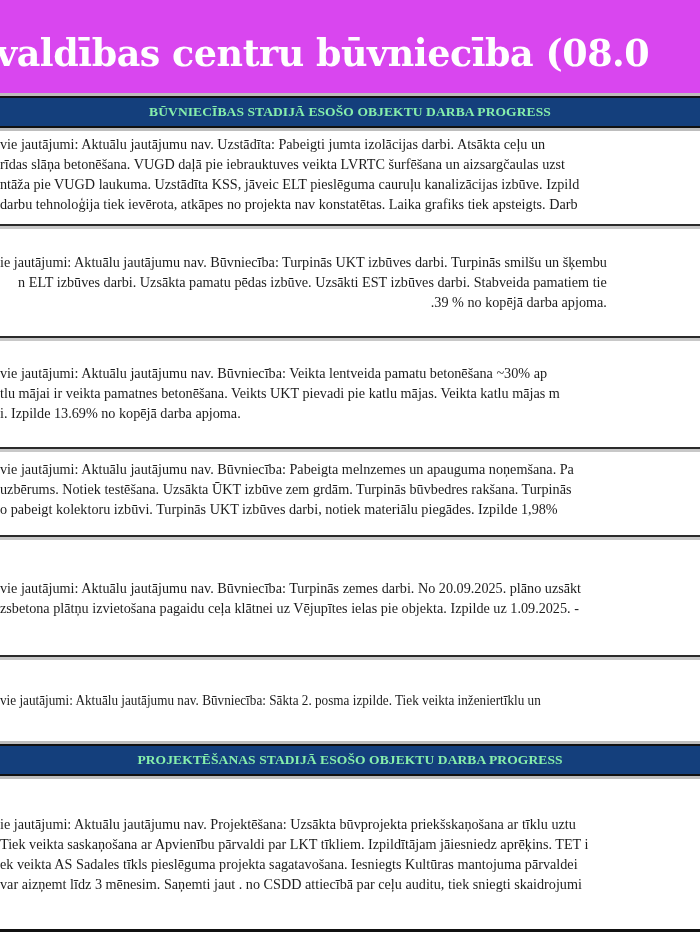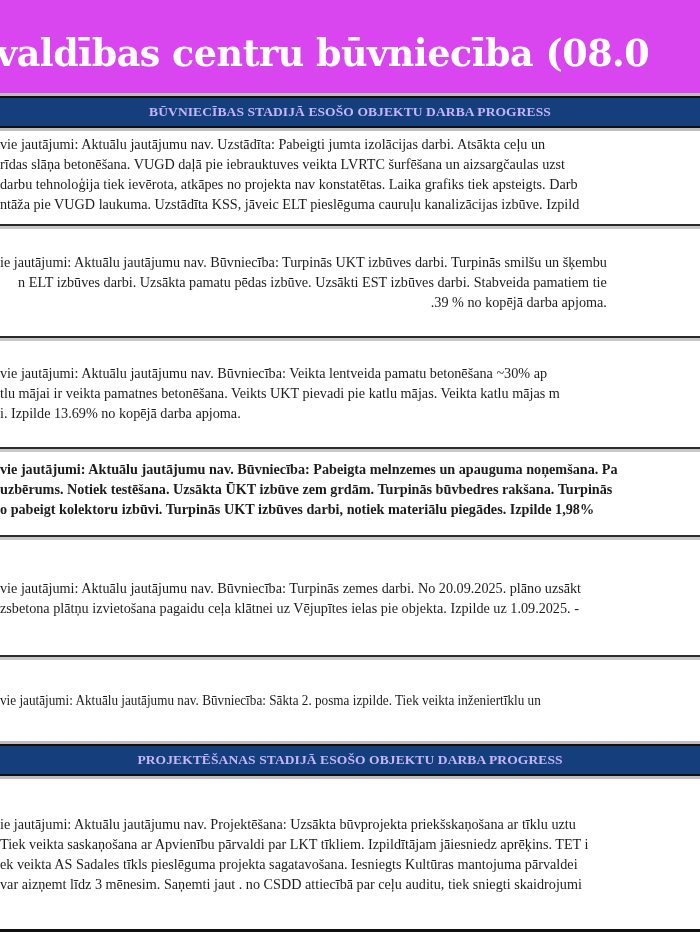--- a/index.html
+++ b/index.html
@@ -43,21 +43,21 @@
     width: 700px;
     height: 28px;
     background: #143f7c;
     border-top: 2px solid #111111;
     border-bottom: 2px solid #111111;
     box-shadow: 0 3px 0 0 #bdbdbd, 0 -3px 0 0 #bdbdbd;
     text-align: center;
   }
   .section-header span {
     display: inline-block;
-    color: #c4b5fd;
+    color: #86efac;
     font-family: "Liberation Serif", "DejaVu Serif", serif;
     font-weight: bold;
     font-size: 13.5px;
     line-height: 28px;
     letter-spacing: 0.1px;
     text-align: right;
   }
   .row {
     position: absolute;
     left: 0;
@@ -99,43 +99,43 @@
 </div>
 
 <div class="section-header" style="top:96px;">
   <span>BŪVNIECĪBAS STADIJĀ ESOŠO OBJEKTU DARBA PROGRESS</span>
 </div>
 
 <div class="row" style="top:128px; height:96px;">
   <div class="lines" style="top:6px;">
     <span class="line">vie jautājumi: Aktuālu jautājumu nav. Uzstādīta: Pabeigti jumta izolācijas darbi. Atsākta ceļu un</span>
     <span class="line">rīdas slāņa betonēšana. VUGD daļā pie iebrauktuves veikta LVRTC šurfēšana un aizsargčaulas uzst</span>
+    <span class="line">ntāža pie VUGD laukuma. Uzstādīta KSS, jāveic ELT pieslēguma cauruļu kanalizācijas izbūve. Izpild</span>
     <span class="line">darbu tehnoloģija tiek ievērota, atkāpes no projekta nav konstatētas. Laika grafiks tiek apsteigts. Darb</span>
-    <span class="line">ntāža pie VUGD laukuma. Uzstādīta KSS, jāveic ELT pieslēguma cauruļu kanalizācijas izbūve. Izpild</span>
   </div>
 </div>
 
 <div class="row" style="top:229px; height:107px;text-align:right;">
   <div class="lines" style="top:23px;">
     <span class="line">ie jautājumi: Aktuālu jautājumu nav. Būvniecība: Turpinās UKT izbūves darbi. Turpinās smilšu un šķembu</span>
     <span class="line">n ELT izbūves darbi. Uzsākta pamatu pēdas izbūve. Uzsākti EST izbūves darbi. Stabveida pamatiem tie</span>
     <span class="line">.39 % no kopējā darba apjoma.</span>
   </div>
 </div>
 
 <div class="row" style="top:341px; height:106px;padding-left:19px;">
   <div class="lines" style="top:22px;">
     <span class="line">vie jautājumi: Aktuālu jautājumu nav. Būvniecība: Veikta lentveida pamatu betonēšana ~30% ap</span>
     <span class="line">tlu mājai ir veikta pamatnes betonēšana. Veikts UKT pievadi pie katlu mājas. Veikta katlu mājas m</span>
     <span class="line">i. Izpilde 13.69% no kopējā darba apjoma.</span>
   </div>
 </div>
 
 <div class="row" style="top:452px; height:83px;">
-  <div class="lines" style="top:7px;font-weight:bold;">
+  <div class="lines" style="top:7px;">
     <span class="line">vie jautājumi: Aktuālu jautājumu nav. Būvniecība: Pabeigta melnzemes un apauguma noņemšana. Pa</span>
     <span class="line">uzbērums. Notiek testēšana. Uzsākta ŪKT izbūve zem grdām. Turpinās būvbedres rakšana. Turpinās</span>
     <span class="line">o pabeigt kolektoru izbūvi. Turpinās UKT izbūves darbi, notiek materiālu piegādes. Izpilde 1,98%</span>
   </div>
 </div>
 
 <div class="row" style="top:540px; height:115px;">
   <div class="lines" style="top:38px;">
     <span class="line">vie jautājumi: Aktuālu jautājumu nav. Būvniecība: Turpinās zemes darbi. No 20.09.2025. plāno uzsākt</span>
     <span class="line">zsbetona plātņu izvietošana pagaidu ceļa klātnei uz Vējupītes ielas pie objekta. Izpilde uz 1.09.2025. -</span>

